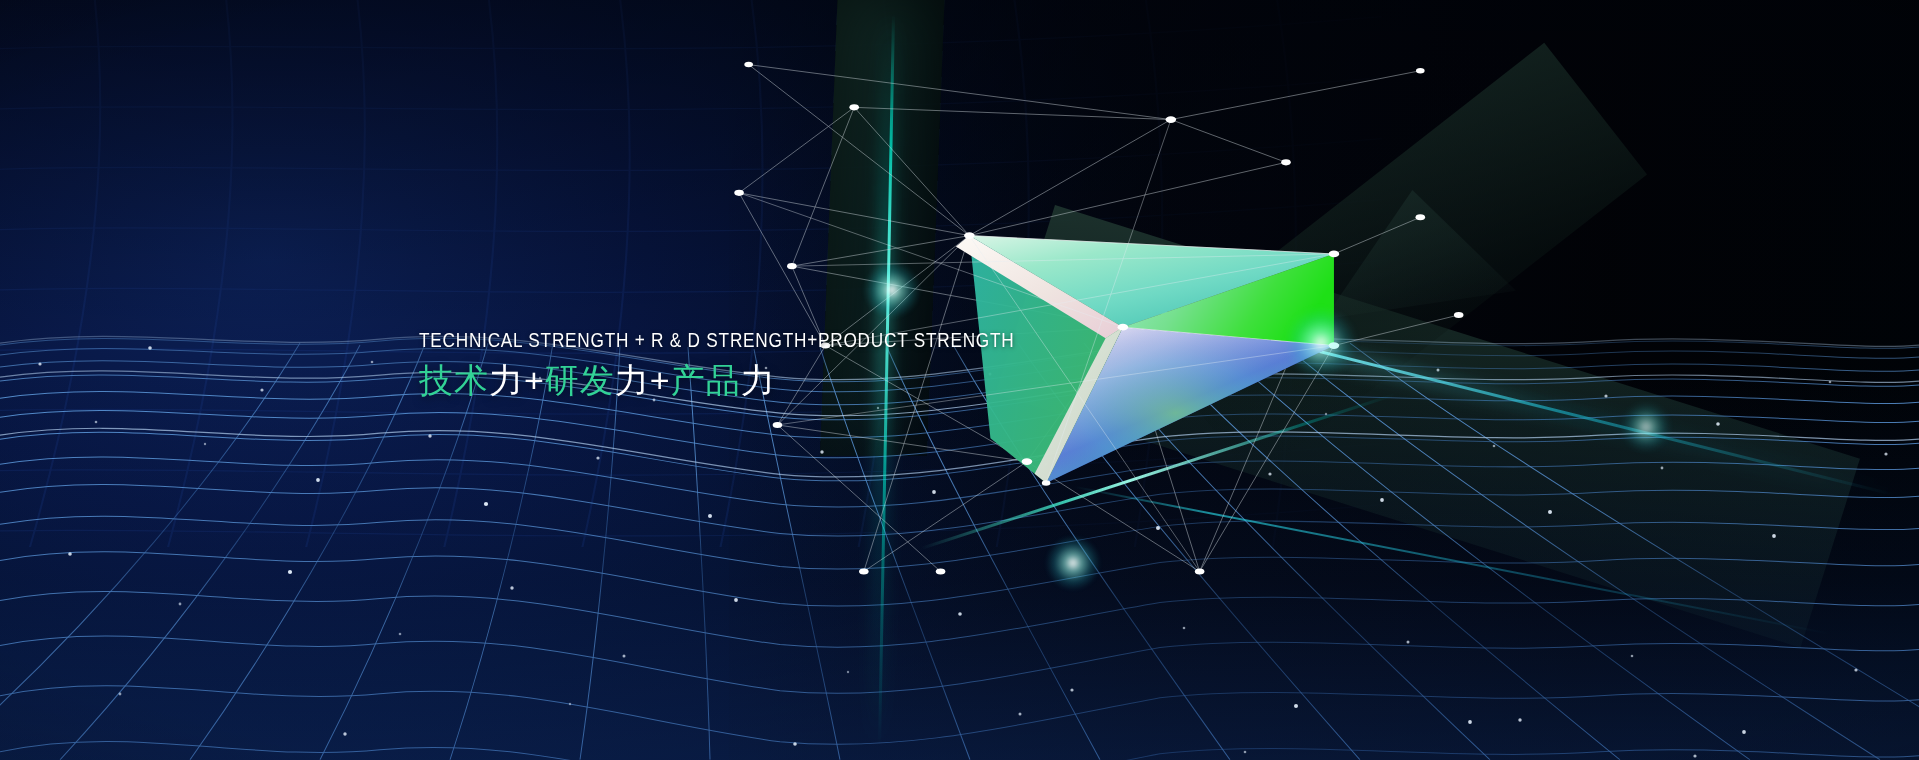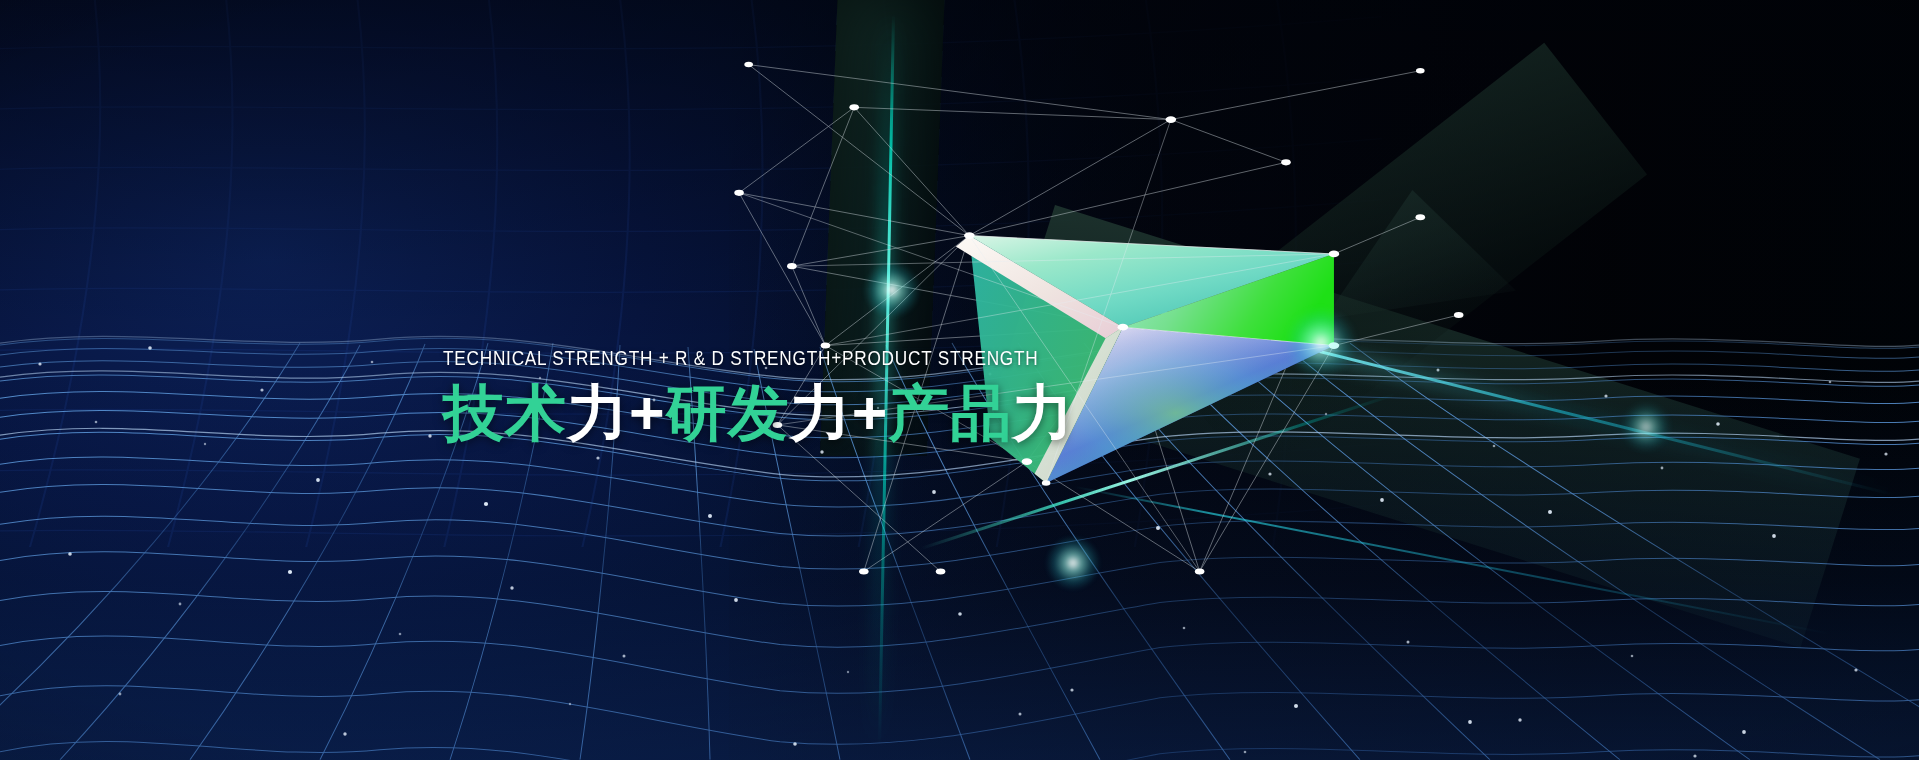--- a/index.html
+++ b/index.html
@@ -116,39 +116,38 @@
     position:absolute;border-radius:50%;pointer-events:none;
     background:radial-gradient(circle, rgba(255,255,255,.95) 0%, rgba(150,255,240,.55) 22%, rgba(40,200,210,.22) 48%, rgba(0,140,170,0) 72%);
   }
   .flare-a{left:45.0%;top:34.5%;width:56px;height:56px;filter:blur(2px);}
   .flare-b{left:67.0%;top:40.5%;width:70px;height:70px;filter:blur(3px);}
   .flare-c{left:54.5%;top:70.5%;width:54px;height:54px;filter:blur(2px);}
   .flare-d{left:84.5%;top:53.0%;width:48px;height:48px;filter:blur(3px);opacity:.8;}
 
   
   .text-block{
-    position:absolute;left:419px;top:348px;
+    position:absolute;left:419px;top:330px;
     z-index:30;
-    margin-left:24px;
   }
   .eyebrow{
     color:#ffffff;
     font-size:20px;
     letter-spacing:.9px;
     line-height:1;
     white-space:nowrap;
     transform:scaleX(.86);
     transform-origin:left center;
     font-weight:400;
     text-shadow:0 1px 5px rgba(0,0,0,.6);
   }
   .headline{
     margin-top:13px;
-    font-size:61px;
-    font-weight:700;
+    font-size:34px;
+    font-weight:400;
     line-height:1.05;
     letter-spacing:1px;
     white-space:nowrap;
     text-shadow:0 2px 10px rgba(0,0,0,.55);
   }
   .h-green{color:#32d296;}
   .h-white{color:#ffffff;}
 
   
   .dots{position:absolute;left:0;bottom:0;width:100%;height:60%;pointer-events:none;}

